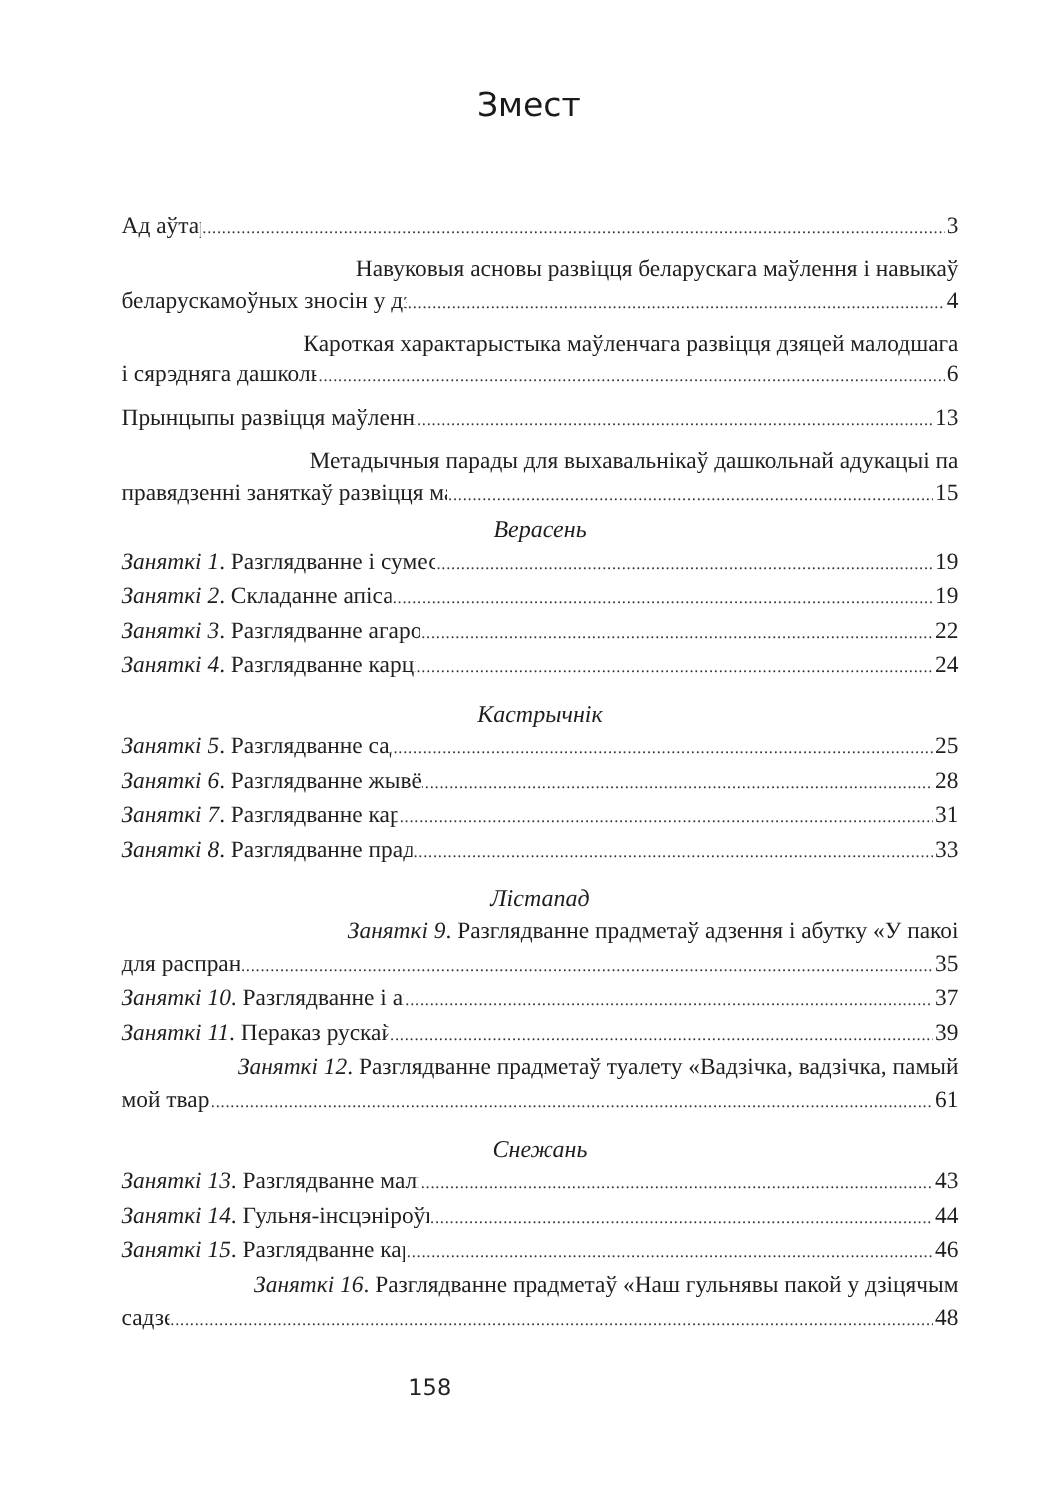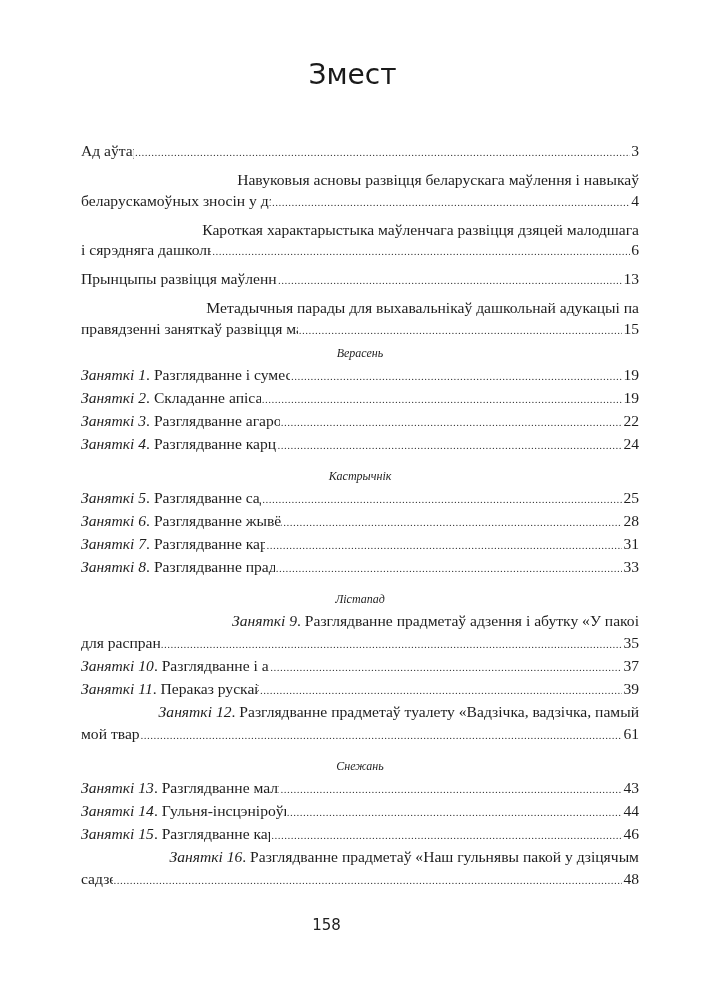--- a/index.html
+++ b/index.html
@@ -1,20 +1,20 @@
 <!DOCTYPE html>
 <html><head>
 <meta charset="utf-8">
 <style>
   html, body { margin: 0; padding: 0; background: #ffffff; }
   body { width: 705px; height: 1000px; position: relative; overflow: hidden; color: #1c1c1c; }
   .page { position: absolute; left: 0; top: 0; width: 705px; height: 1000px; }
   .title {
     position: absolute; left: 0; width: 705px; top: 58px; text-align: center;
-    font-family: "DejaVu Sans", sans-serif; font-size: 28px; font-weight: normal; color: #1a1a1a;
+    font-family: "DejaVu Sans", sans-serif; font-size: 22px; font-weight: normal; color: #1a1a1a;
     letter-spacing: 0px;
   }
   .content {
     position: absolute; left: 81px; width: 558px; top: 141px;
     font-family: "Liberation Serif", serif; font-size: 15.6px; color: #1e1e1e;
   }
   .entry { position: relative; line-height: 20.5px; }
   .entry.top { margin-bottom: 7.5px; }
   .line { display: flex; align-items: baseline; white-space: nowrap; }
   .line .txt { flex: 0 1 auto; white-space: nowrap; overflow: hidden; }
@@ -22,28 +22,28 @@
     flex: 1 1 auto; overflow: hidden; white-space: nowrap; margin: 0 1px;
     font-size: 11px; letter-spacing: 0.5px; color: #333;
   }
   .line .dots::before { content: "......................................................................................................................................................................................................................"; }
   .line .pg { flex: 0 0 auto; }
   .first-line { white-space: nowrap; text-align: right; }
   .section-head {
     text-align: center; font-family: "Liberation Serif", serif; font-size: 16px; line-height: 20px;
     letter-spacing: 0.3px; margin-top: 8px; margin-bottom: 8px;
   }
-  .month { text-align: center; font-style: italic; font-size: 12px; line-height: 21px; margin-top: 6px; }
+  .month { text-align: center; font-style: italic; font-size: 16px; line-height: 21px; margin-top: 6px; }
   .month.first { margin-top: 3px; }
   .lesson { line-height: 22px; }
   .lesson .it { font-style: italic; }
   .group { margin-bottom: 10px; }
   .pagenum {
     position: absolute; left: 0; width: 573px; top: 916px; text-align: center;
-    font-family: "DejaVu Sans", sans-serif; font-size: 15px; color: #222; padding-left: 40px;
+    font-family: "DejaVu Sans", sans-serif; font-size: 15px; color: #222;
   }
 </style>
 </head>
 <body>
 
 <div class="page">
   <div class="title">Змест</div>
 
   <div class="content">
 

